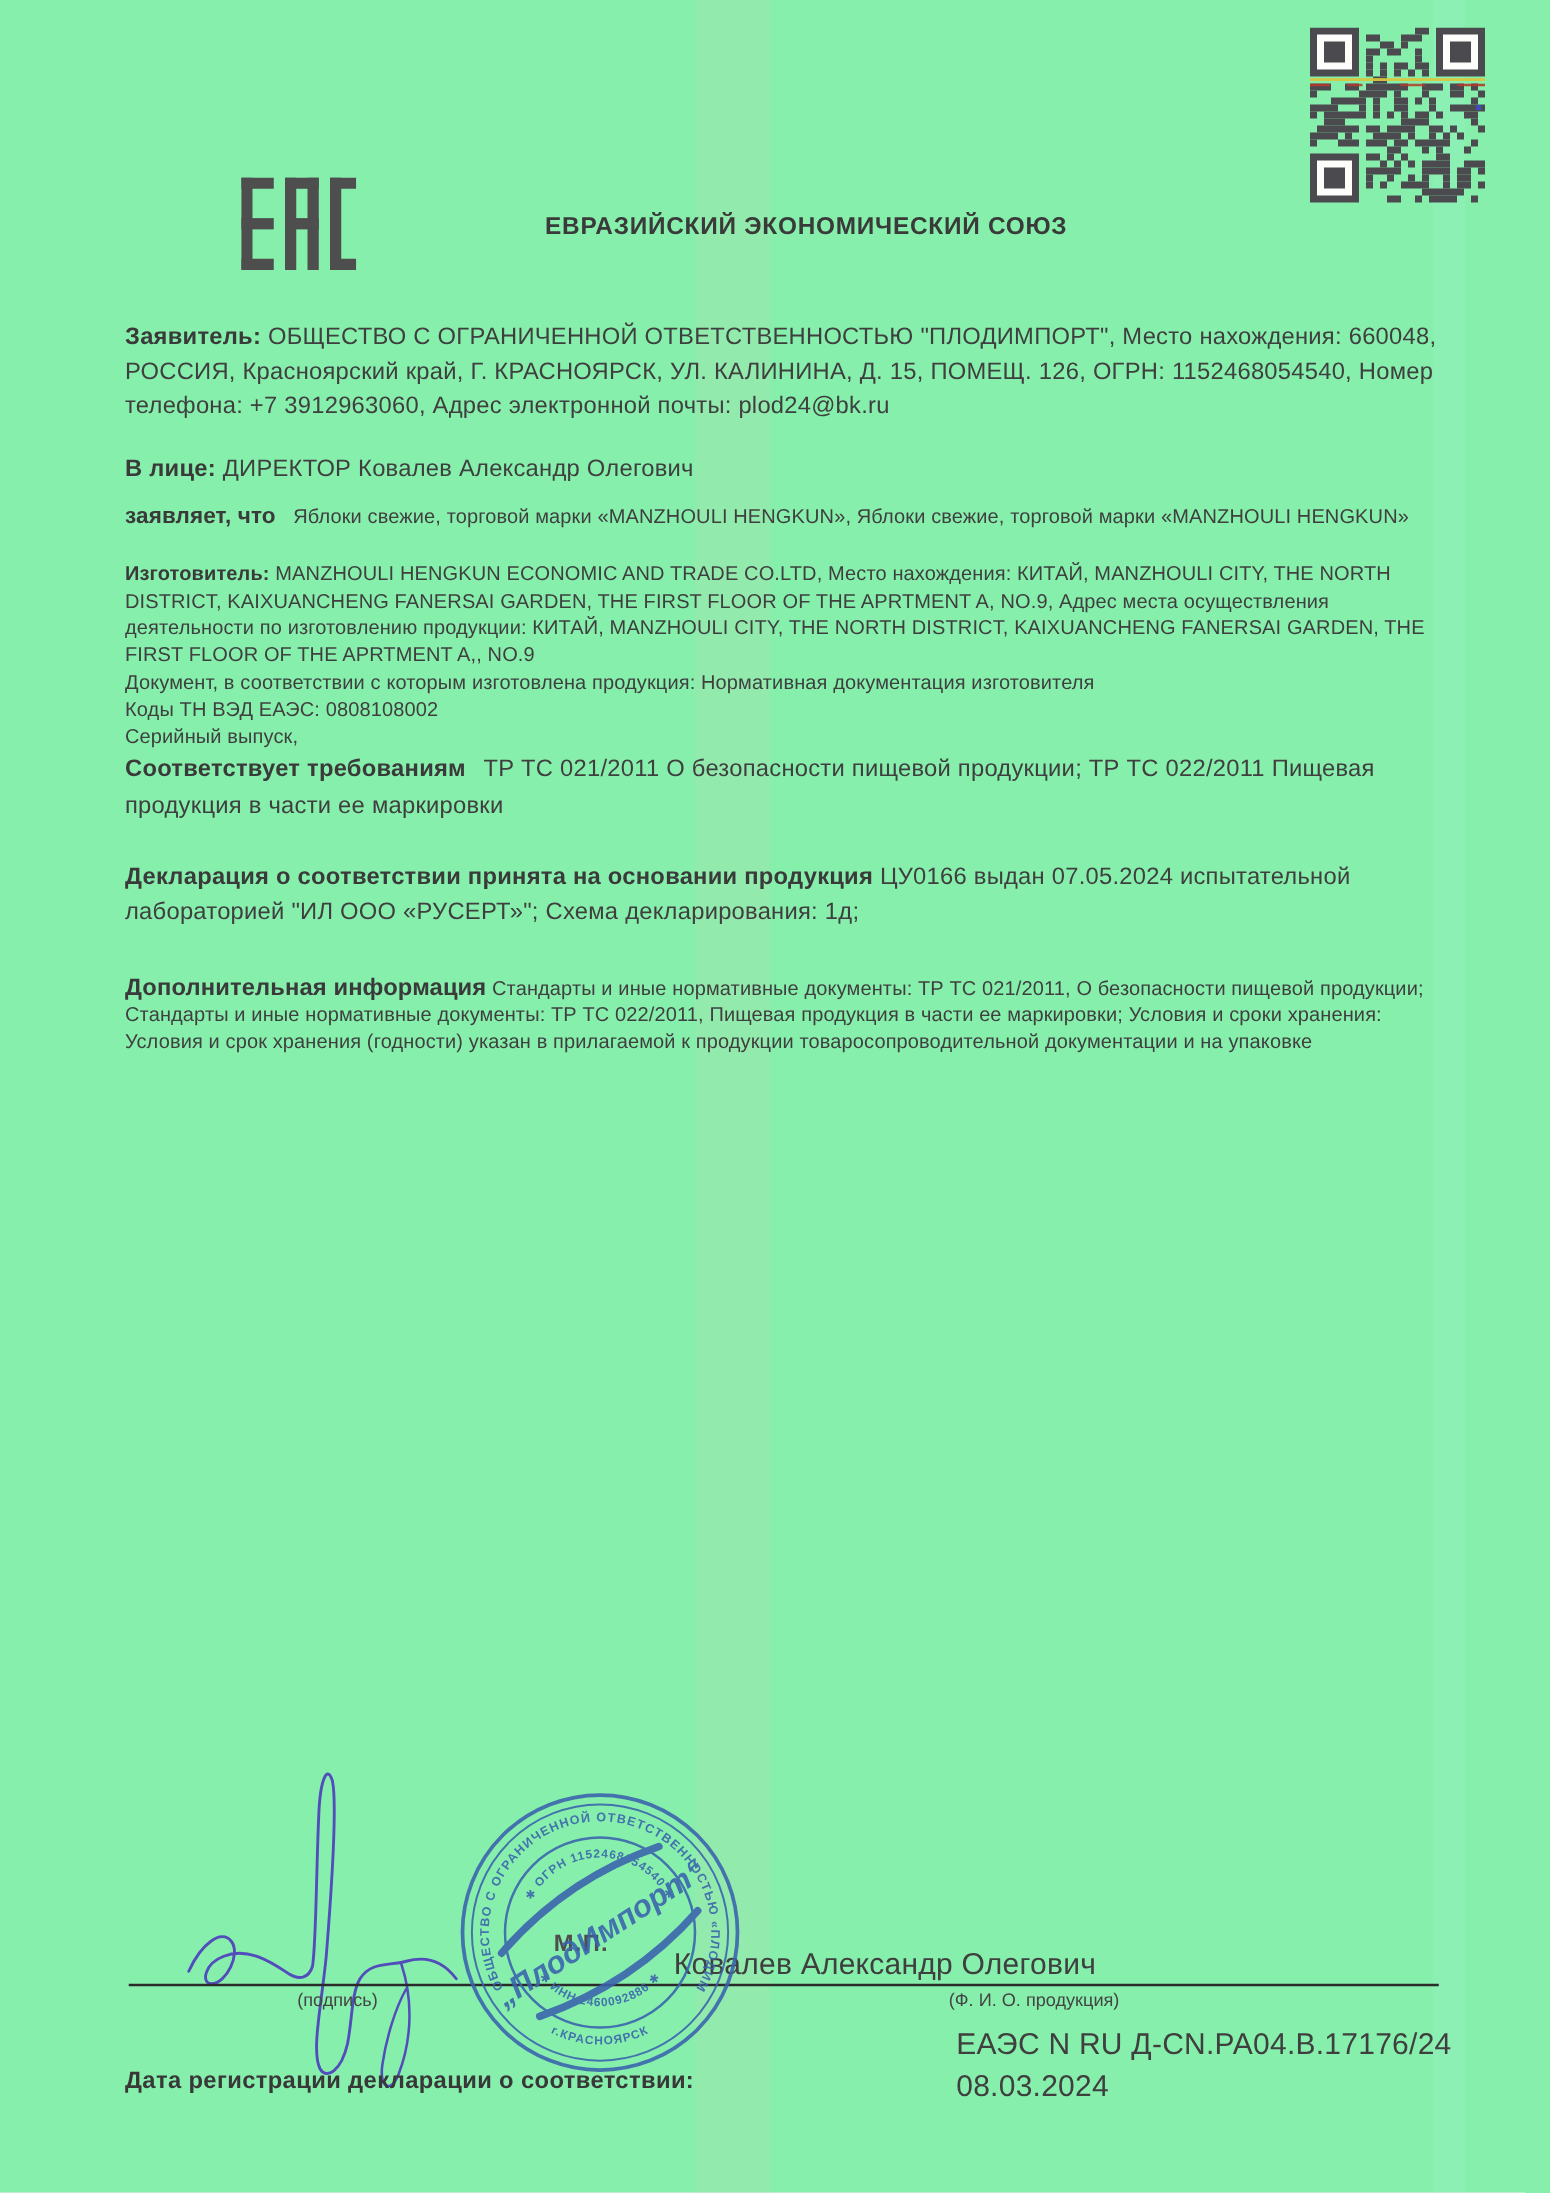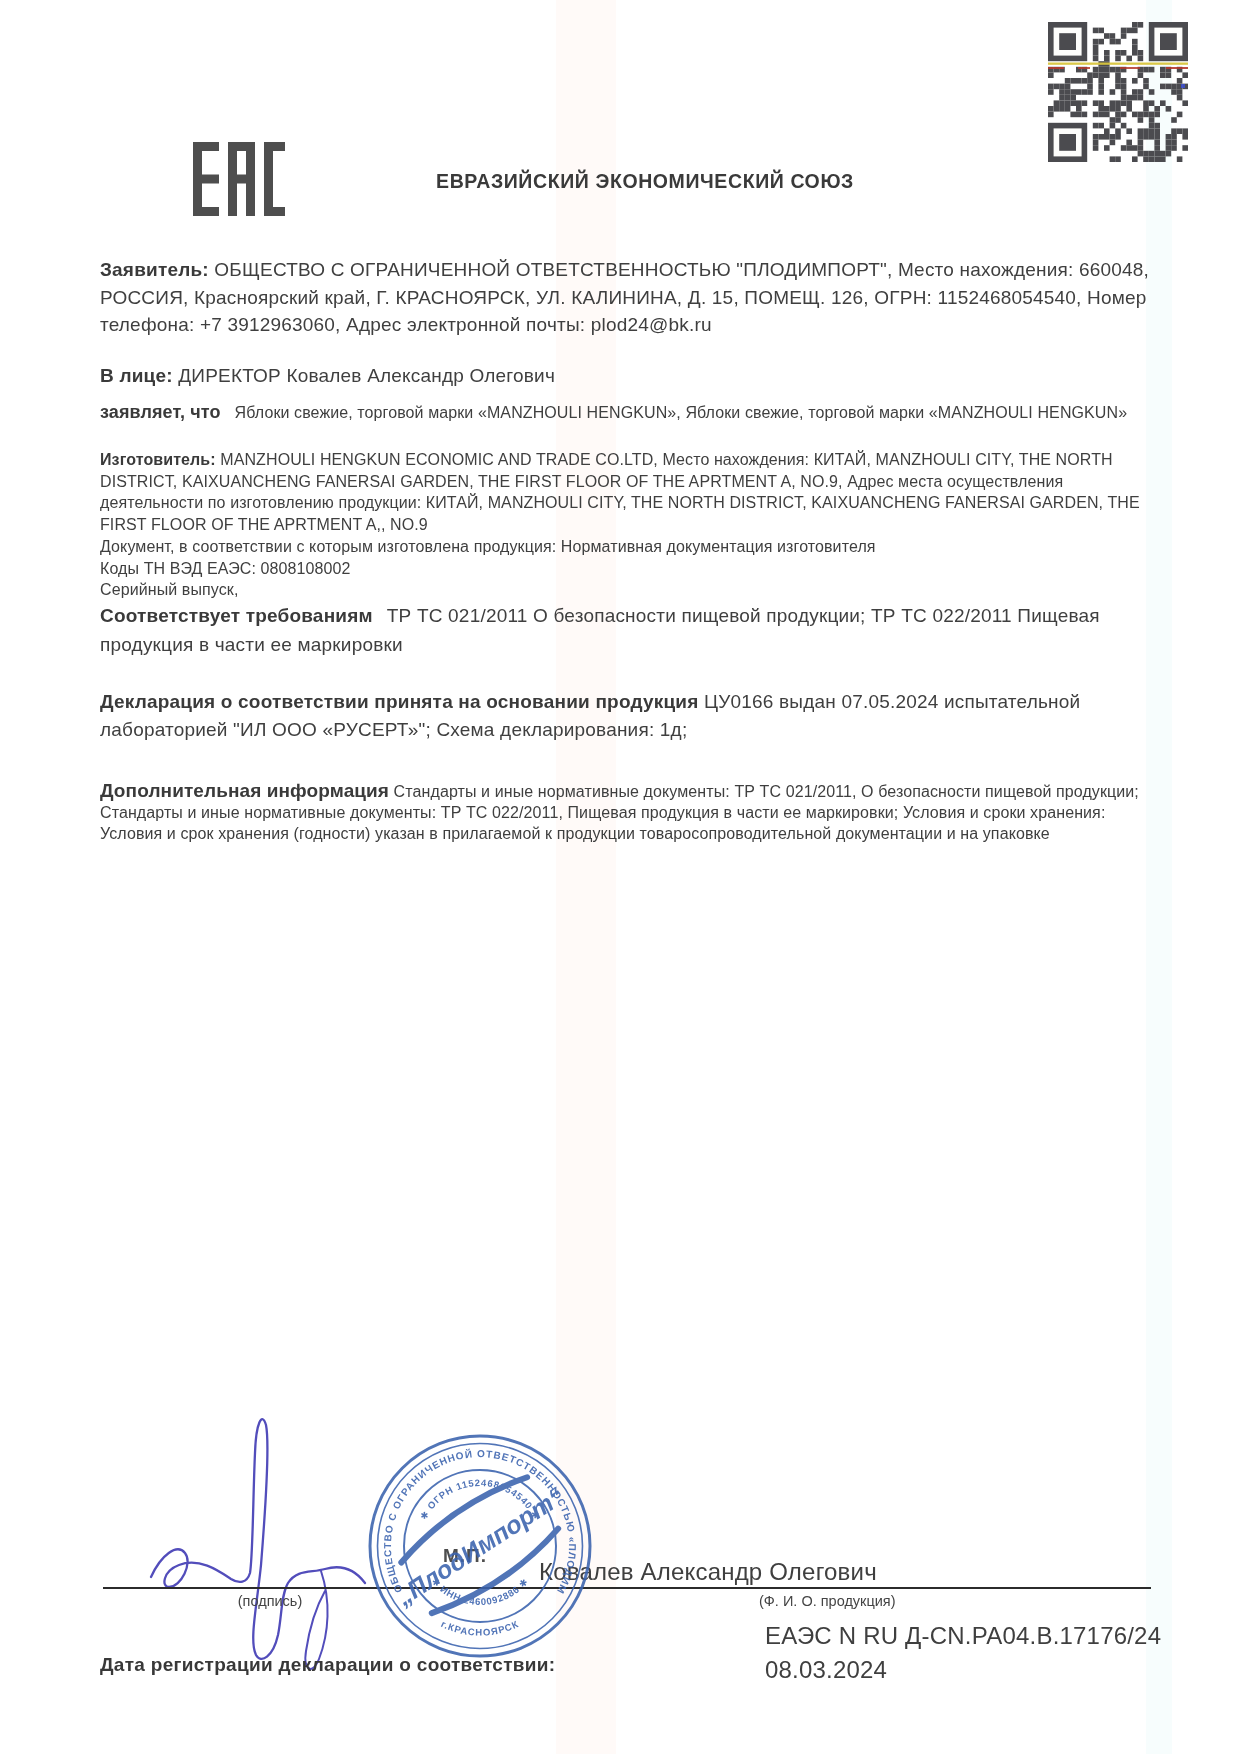--- a/index.html
+++ b/index.html
@@ -1,18 +1,18 @@
 <!DOCTYPE html>
 <html><head>
 <meta charset="utf-8">
 <style>
   html,body{margin:0;padding:0;background:#e9e9e9;}
   .page{
     position:relative;width:1240px;height:1754px;margin:0 auto;
-    background:#ffffff;overflow:hidden;
+    background:#86efac;overflow:hidden;
     font-family:"Liberation Sans","DejaVu Sans",sans-serif;
     color:#3f3f3f;
   }
   .scan-streak{position:absolute;top:0;height:100%;pointer-events:none;}
   .abs{position:absolute;}
   .b{font-weight:700;color:#3a3a3a;}
   .big{font-size:19px;line-height:27.5px;letter-spacing:.2px;}
   .med{font-size:19px;line-height:28px;letter-spacing:.2px;}
   .small{font-size:16px;line-height:21.7px;letter-spacing:.1px;}
   .small2{font-size:16px;line-height:20.8px;letter-spacing:.1px;}

